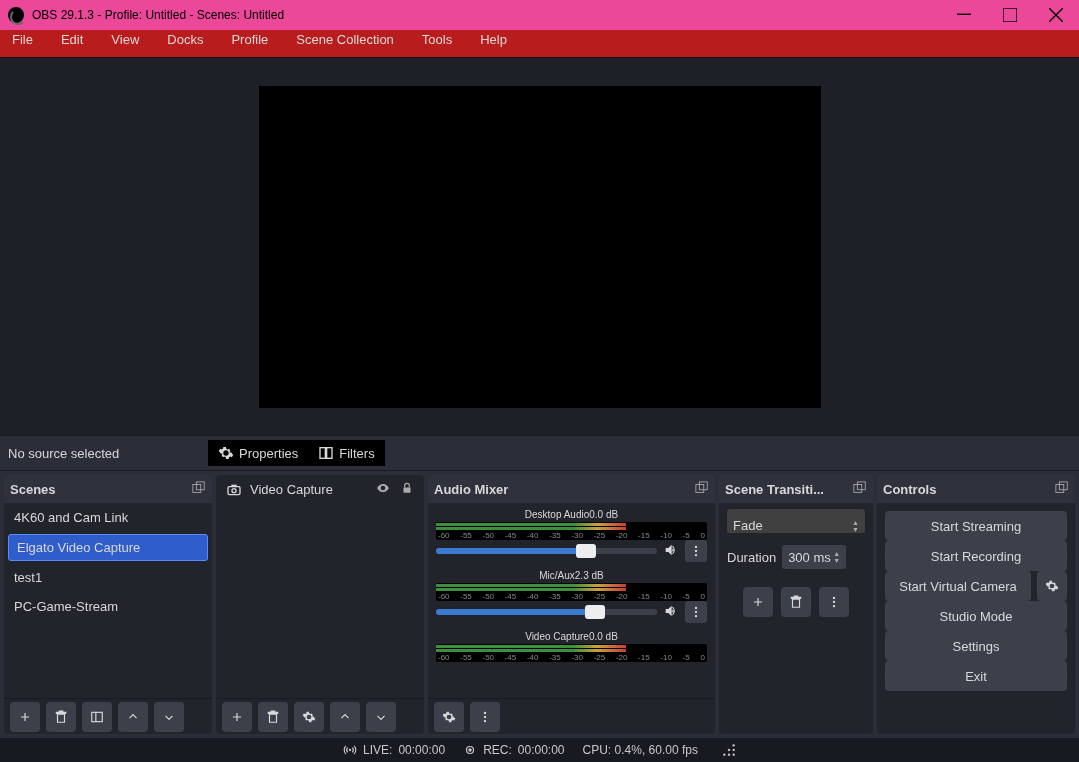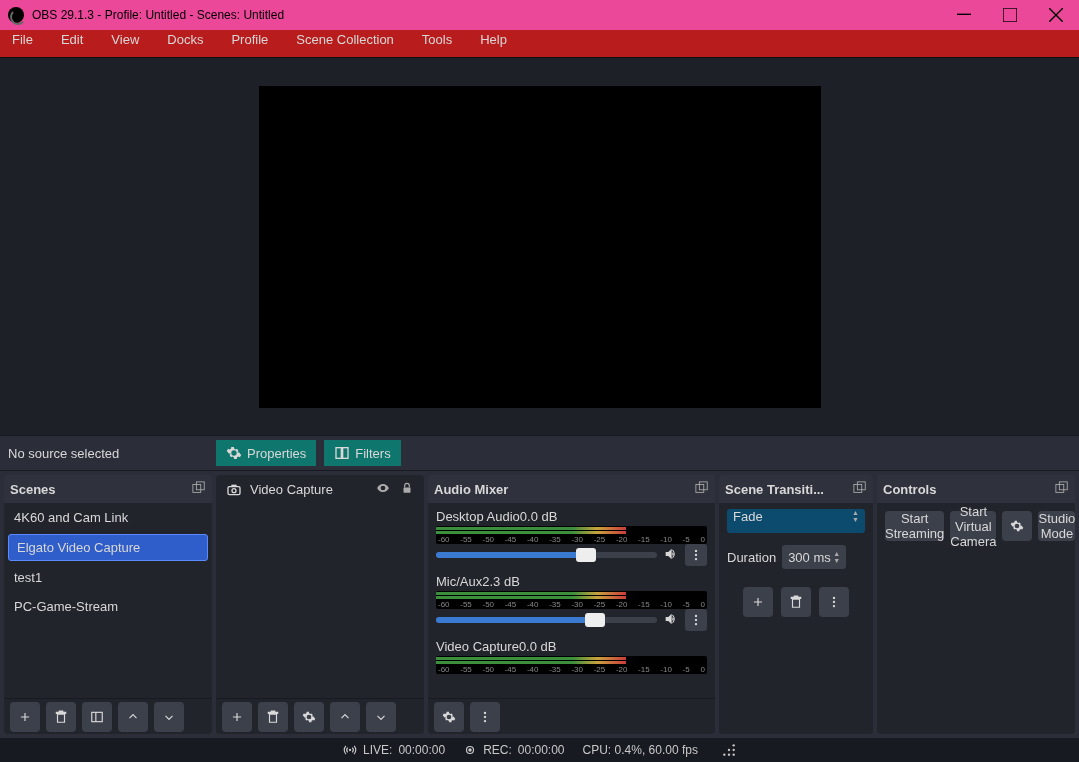--- a/index.html
+++ b/index.html
@@ -8,51 +8,51 @@
 .titlebar .left{display:flex;align-items:center;gap:8px}
 .obs-logo{width:16px;height:16px;background:#000;border-radius:50%;position:relative}
 .obs-logo::after{content:"";position:absolute;top:2px;left:2px;width:12px;height:12px;border:2px solid #666;border-radius:50%;border-top-color:transparent;border-right-color:transparent}
 .title-text{font-size:12px}
 .winbtns{display:flex}
 .winbtn{width:46px;height:30px;display:flex;align-items:center;justify-content:center;font-size:14px;cursor:pointer}
 .menubar{height:28px;background:#b91c1c;display:flex;align-items:flex-start;padding:0 8px;gap:20px;font-size:13px;border-bottom:1px solid #0e0f13}
 .menubar span{cursor:pointer;padding:2px 4px}
 .preview-area{flex:0 0 377px;background:#1e2028;display:flex;align-items:center;justify-content:center}
 .preview-canvas{width:562px;height:322px;background:#000}
-.source-toolbar{height:36px;background:#2b2e38;display:flex;align-items:center;padding:0 8px;gap:8px;border-top:1px solid #181a21;border-bottom:1px solid #181a21}
+.source-toolbar{height:36px;background:#2b2e38;display:flex;align-items:center;padding:0 8px;border-top:1px solid #181a21;border-bottom:1px solid #181a21}
 .source-toolbar .msg{flex:0 0 200px;font-size:13px;color:#d8d8d8}
-.tbtn{background:#0f766e;border:none;color:#d8d8d8;height:26px;padding:0 10px;border-radius:0;font-size:13px;display:flex;align-items:center;gap:5px;cursor:pointer}
+.tbtn{background:#000000;border:none;color:#d8d8d8;height:26px;padding:0 10px;border-radius:0;font-size:13px;display:flex;align-items:center;gap:5px;cursor:pointer}
 .docks{flex:1;display:flex;padding:4px;gap:4px;min-height:0}
 .dock{background:#2b2e38;display:flex;flex-direction:column;border-radius:4px;overflow:hidden}
 .dock-header{height:28px;background:#2f323d;display:flex;align-items:center;justify-content:space-between;padding:0 6px;font-weight:600;font-size:13px}
 .dock-header .popout{cursor:pointer;font-size:13px;color:#aaa}
 .dock-body{flex:1;background:#22242c;overflow:hidden;display:flex;flex-direction:column}
 .dock-foot{height:36px;background:#22242c;display:flex;align-items:center;padding:0 6px;gap:6px;border-top:1px solid #181a21}
 .iconbtn{width:30px;height:30px;background:#3c404b;border:none;border-radius:4px;color:#d8d8d8;display:flex;align-items:center;justify-content:center;font-size:16px;cursor:pointer}
 .list-item{padding:7px 10px;font-size:13px;cursor:pointer}
 .list-item.selected{background:#2f5dc9;border:1px solid #5a8aff;border-radius:3px;margin:2px 4px;padding:5px 8px}
 .source-item{display:flex;align-items:center;padding:6px 10px;gap:8px;font-size:13px}
 .source-item .icons{margin-left:auto;display:flex;gap:10px;color:#aaa}
 .audio-item{padding:6px 8px 2px 8px}
-.audio-head{display:flex;justify-content:flex-start;font-size:13px;margin-bottom:2px}
+.audio-head{display:flex;justify-content:center;font-size:10px;margin-bottom:2px}
 .meter{height:18px;background:#000000;position:relative;margin-bottom:0;border-radius:2px;overflow:hidden}
 .meter .bar{position:absolute;top:0;bottom:0;left:0}
 .meter .ticks{position:absolute;bottom:0;left:0;right:0;display:flex;justify-content:space-between;font-size:8px;color:#888;padding:0 2px}
 .audio-ctrl{display:flex;align-items:center;gap:6px}
 .slider{flex:1;height:6px;background:#3c404b;border-radius:3px;position:relative}
 .slider .fill{position:absolute;top:0;bottom:0;left:0;background:#3a7ad1;border-radius:3px}
 .slider .thumb{position:absolute;top:-4px;width:20px;height:14px;background:#eee;border-radius:3px}
 .spk{font-size:14px;cursor:pointer}
 .dotsbtn{width:22px;height:22px;background:#3c404b;border:none;border-radius:3px;color:#d8d8d8;cursor:pointer;display:flex;align-items:center;justify-content:center}
 .transition-row{display:flex;align-items:center;gap:6px;padding:6px 8px;font-size:13px}
-.select{flex:1;height:24px;background:#0c4a6e;border:none;border-radius:3px;color:#d8d8d8;padding:0 6px;display:flex;align-items:flex-start;justify-content:space-between}
+.select{flex:1;height:24px;background:#404040;border:none;border-radius:3px;color:#d8d8d8;padding:0 6px;display:flex;align-items:flex-end;justify-content:space-between}
 .spin{width:64px;height:24px;background:#3c404b;border:none;border-radius:3px;color:#d8d8d8;padding:0 6px;display:flex;align-items:center;justify-content:space-between}
 .spin-arrows{display:flex;flex-direction:column;font-size:7px;line-height:7px;color:#aaa}
 .ctrl-btn{height:30px;background:#3c404b;border:none;border-radius:4px;color:#d8d8d8;font-size:13px;cursor:pointer;width:100%;display:flex;align-items:center;justify-content:center}
-.controls-col{display:flex;flex-direction:row;gap:6px;padding:8px}
+.controls-col{display:flex;flex-direction:column;gap:0;padding:8px}
 .ctrl-row{display:flex;gap:6px}
 .statusbar{height:24px;background:#181a21;display:flex;align-items:center;justify-content:center;padding:0 10px;gap:18px;font-size:12px;color:#c8c8c8}
 .statusbar .item{display:flex;align-items:center;gap:6px}
 svg{width:14px;height:14px;fill:currentColor}
 .svg16{width:16px;height:16px}
 </style>
 </head>
 <body>
 
 <div class="titlebar">
@@ -388,20 +388,21 @@
   <div class="dock" style="flex:0 0 198px">
     <div class="dock-header">
       <span>Controls</span>
       <span class="popout"><svg viewBox="0 0 16 16">
             <rect x="1" y="4" width="9" height="9" fill="none" stroke="currentColor"></rect>
             <rect x="5" y="1" width="9" height="9" fill="none" stroke="currentColor"></rect>
           </svg></span>
     </div>
     <div class="dock-body controls-col">
       <button class="ctrl-btn">Start Streaming</button>
+      <button class="ctrl-btn">Start Recording</button>
       <div class="ctrl-row">
         <button class="ctrl-btn" style="flex:1">Start Virtual Camera</button>
         <button class="ctrl-btn" style="width:30px;flex:0 0 30px">
             <svg viewBox="0 0 24 24">
               <path d="M12 8a4 4 0 100 8 4 4 0 000-8zm9 4a7 7 0 01-.1 1.2l2 1.6-2 3.4-2.4-1a7 7 0 01-2 1.2l-.4 2.6h-4l-.4-2.6a7 7 0 01-2-1.2l-2.4 1-2-3.4 2-1.6A7 7 0 013 12a7 7 0 01.1-1.2l-2-1.6 2-3.4 2.4 1a7 7 0 012-1.2L7.9 3h4l.4 2.6a7 7 0 012 1.2l2.4-1 2 3.4-2 1.6A7 7 0 0121 12z"></path>
             </svg>
           </button>
       </div>
       <button class="ctrl-btn">Studio Mode</button>
       <button class="ctrl-btn">Settings</button>

